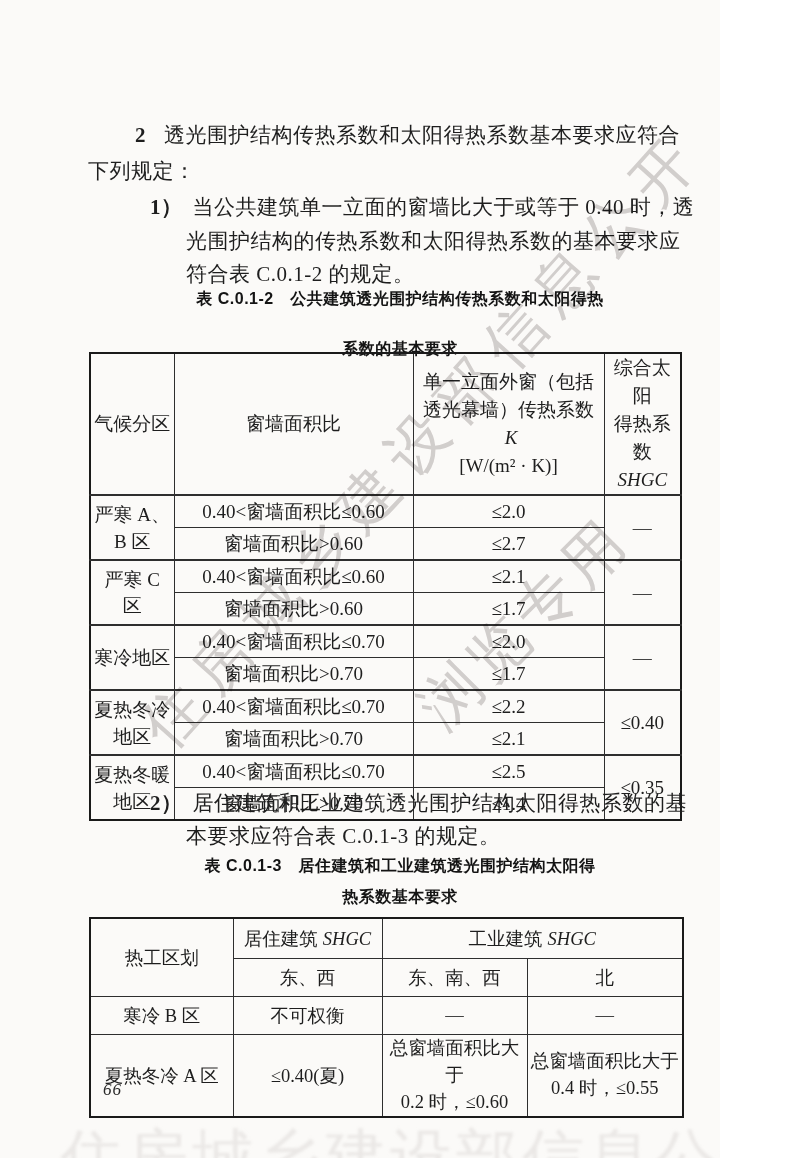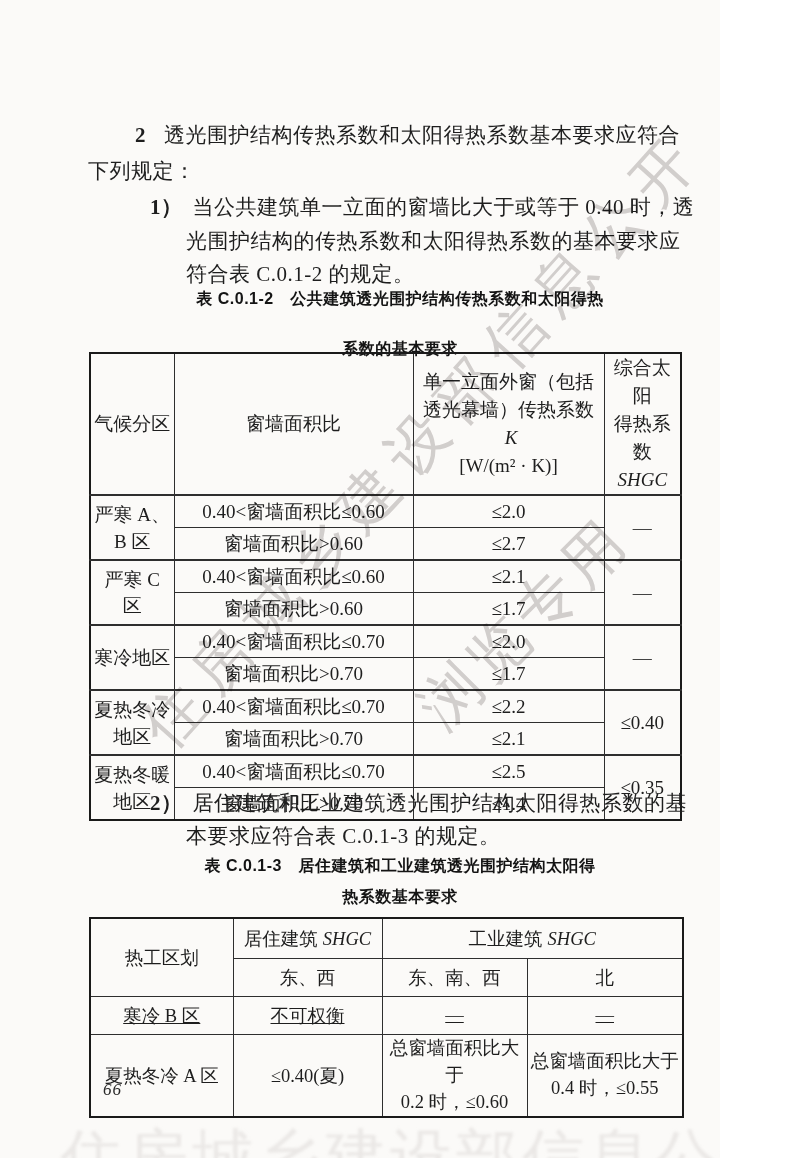--- a/index.html
+++ b/index.html
@@ -26,21 +26,21 @@
     text-align:center;vertical-align:middle;
     padding:0 2px;font-weight:400;
   }
   .t1{left:89px;top:352px;width:591px;font-size:19px;border:2.5px solid #1a1a1a;}
   .t1 tr.hd{height:97px;}
   .t1 tr.r{height:32.5px;}
   .t1 .hline{line-height:28px;}
   .t2{left:89px;top:917px;width:593px;font-size:18.5px;border:2.5px solid #1a1a1a;}
   .t2 tr.h1{height:40px;}
   .t2 tr.h2{height:38px;}
-  .t2 tr.r1{height:38px;text-decoration:underline;}
+  .t2 tr.r1{height:38px;}
   .t2 tr.r2{height:62px;}
   tr.gs td{border-top-width:2.5px;}
   .preline{white-space:pre-line;line-height:27px;margin-top:24px;}
   .it{font-style:italic;margin-left:5px;font-family:"Liberation Serif",serif;}
   .dash{color:#3a3a3a;}
   .pagenum{font-style:italic;font-size:17px;color:#2a2a2a;letter-spacing:1px;}
   .wm{
     position:absolute;
     font-family:"Liberation Serif","DejaVu Serif",serif;
     color:#b3acac;

